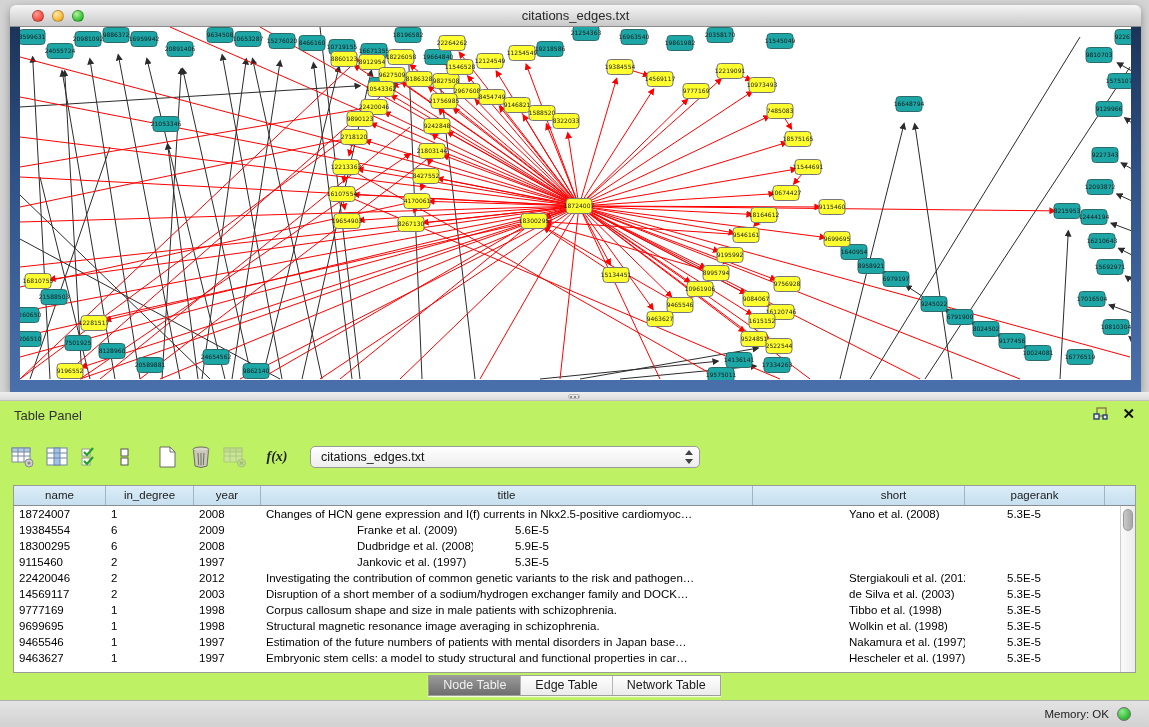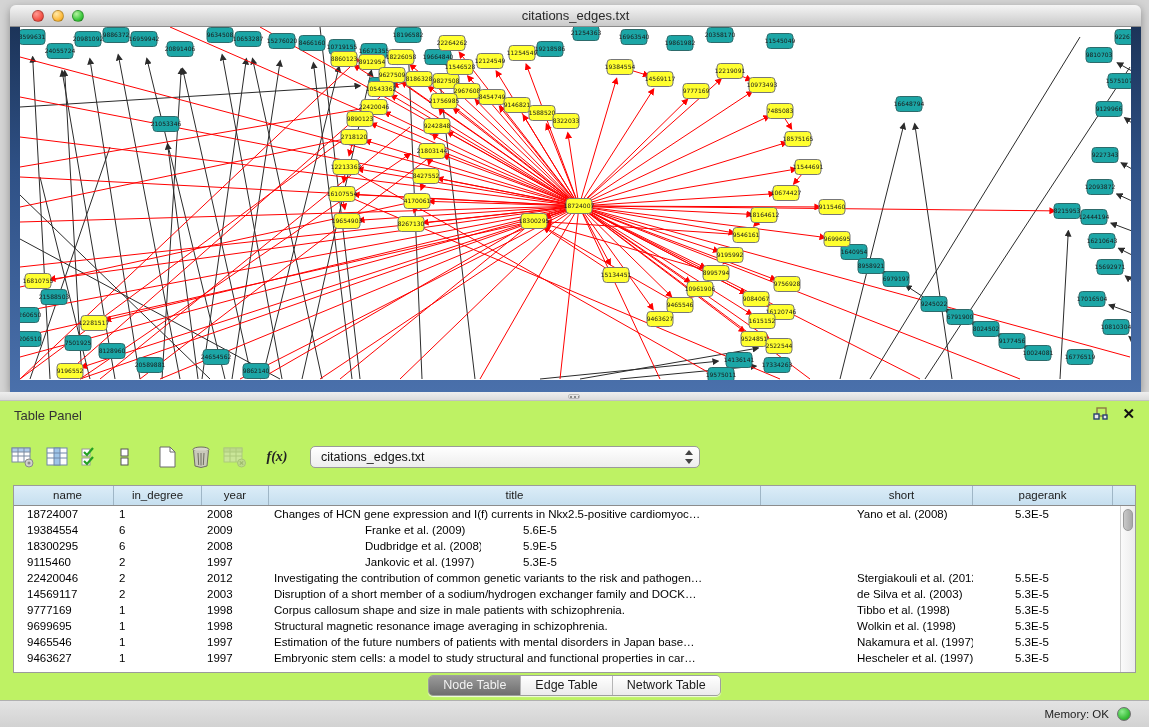--- a/index.html
+++ b/index.html
@@ -54,30 +54,30 @@
 
   .tbl { position:absolute; left:13px; top:84px; width:1123px; height:188px;
     background:#fff; border:1px solid #9b9b9b; overflow:hidden; }
   .thead { display:flex; height:20px; border-bottom:1px solid #8c8c8c; background:linear-gradient(#dcedf8,#c6dfef); }
   .hcell { font-size:11.5px; line-height:19px; text-align:center; color:#1b1b1b;
     border-right:1px solid #9fb6c6; overflow:hidden; white-space:nowrap; }
   .sort-tri { font-size:9px; margin-right:3px; color:#1b3a52; }
   .trow { display:flex; height:16px; }
   .tcell { font-size:11.5px; line-height:16px; color:#000; padding-left:5px;
     overflow:hidden; white-space:nowrap; }
-  .col0{width:92px;margin-left:8px;} .col1{width:88px;} .col2{width:67px;} .col3{width:492px;}
+  .col0{width:92px;} .col1{width:88px;} .col2{width:67px;} .col3{width:492px;}
   .col4{width:70px;margin-top:35px;} .col5{width:142px;} .col6{width:140px;}
   .tcell.col5{padding-left:26px;} .tcell.col6{padding-left:42px;}
   .vscroll { position:absolute; right:0; top:20px; bottom:0; width:15px;
     background:linear-gradient(90deg,#fafafa,#ececec); border-left:1px solid #cfcfcf; }
   .vthumb { position:absolute; left:2px; top:3px; width:10px; height:22px; border-radius:5px;
     background:linear-gradient(90deg,#c9c9c9,#a8a8a8); border:1px solid #9a9a9a; }
 
   .tabs { position:absolute; left:0; top:274px; width:100%; height:24px; display:flex; justify-content:center; }
-  .seg { display:flex; border:1px solid #9e9e9e; border-radius:5px; overflow:hidden; height:21px;
+  .seg { display:flex; border:1px solid #9e9e9e; border-radius:0; overflow:hidden; height:21px;
     box-shadow:0 1px 1px rgba(255,255,255,.8); }
   .seg-btn { font-size:12.5px; line-height:19px; padding:0 14px; background:linear-gradient(#ffffff,#ebebeb);
     color:#1c1c1c; border-right:1px solid #b5b5b5; }
   .seg-btn:last-child { border-right:none; }
   .seg-btn.sel { background:linear-gradient(#9a9a9a,#6e6e6e); color:#f2f2f2; }
 
   .statusbar { position:absolute; left:0; bottom:0; width:100%; height:27px;
     background:linear-gradient(#e3e3e3,#d2d2d2); border-top:1px solid #b0b0b0; }
   .mem { position:absolute; right:40px; top:7px; font-size:11.5px; color:#222; }
   .memdot { position:absolute; right:18px; top:6px; width:14px; height:14px; border-radius:50%;

